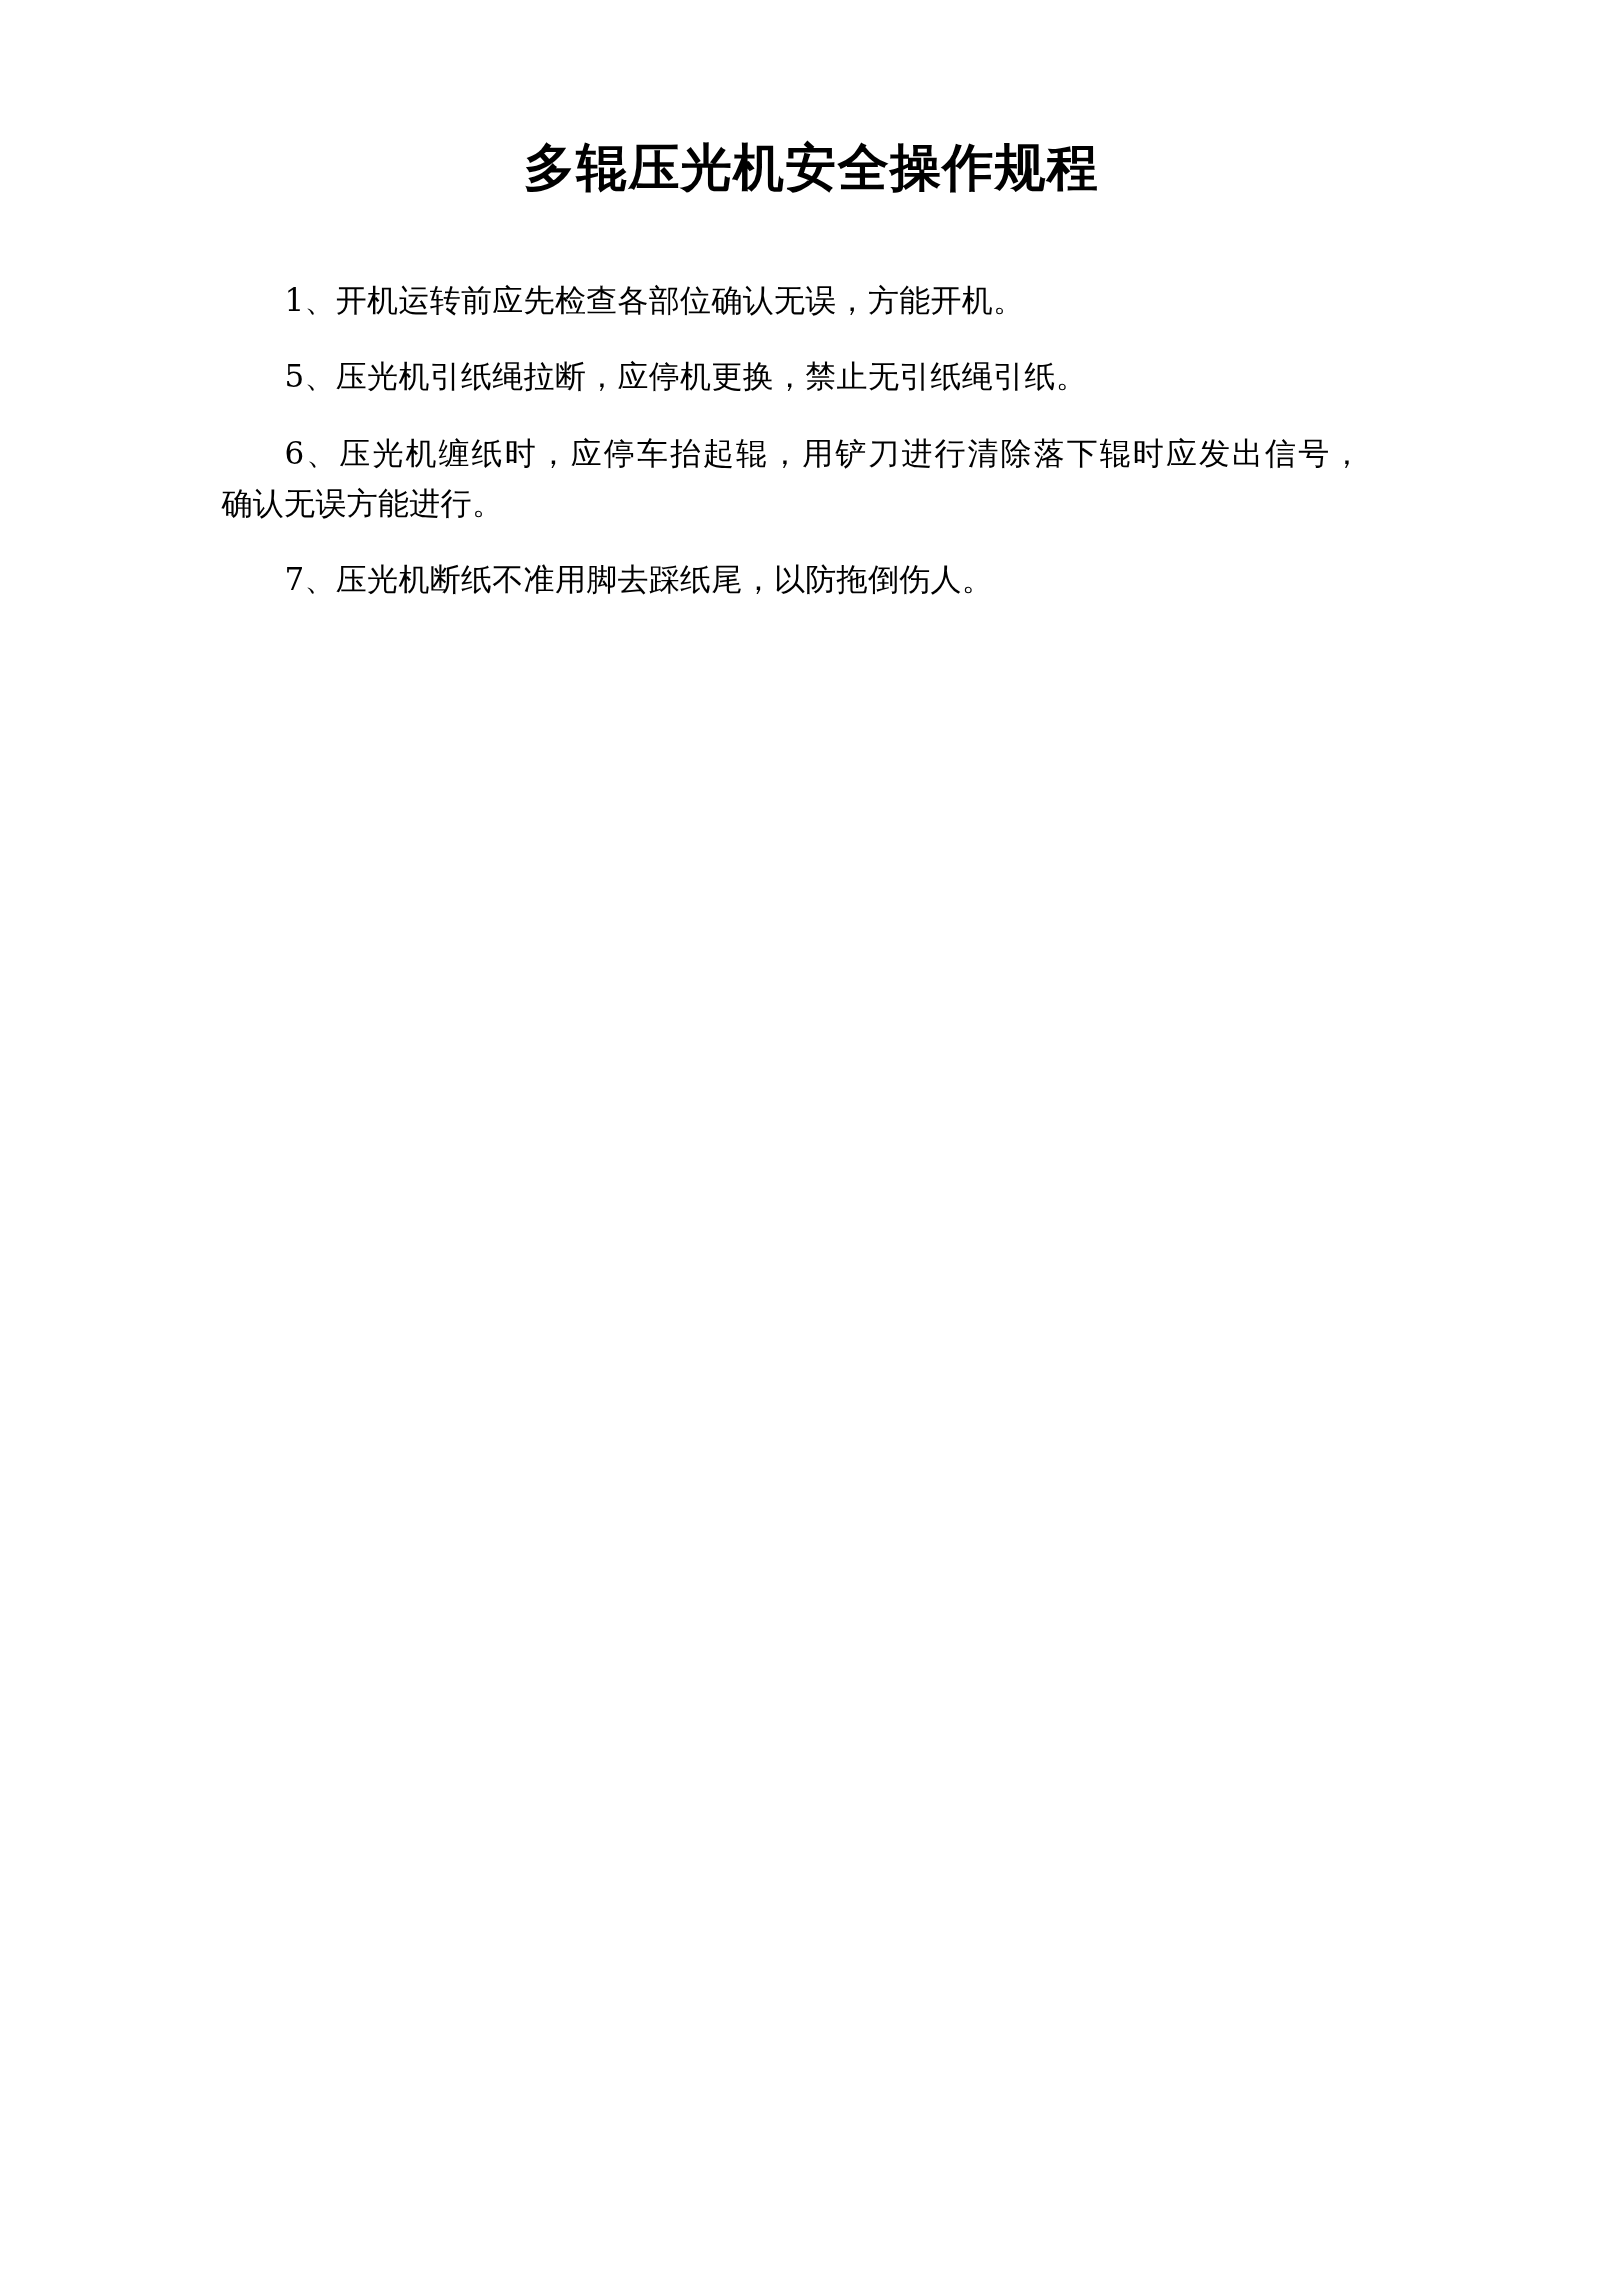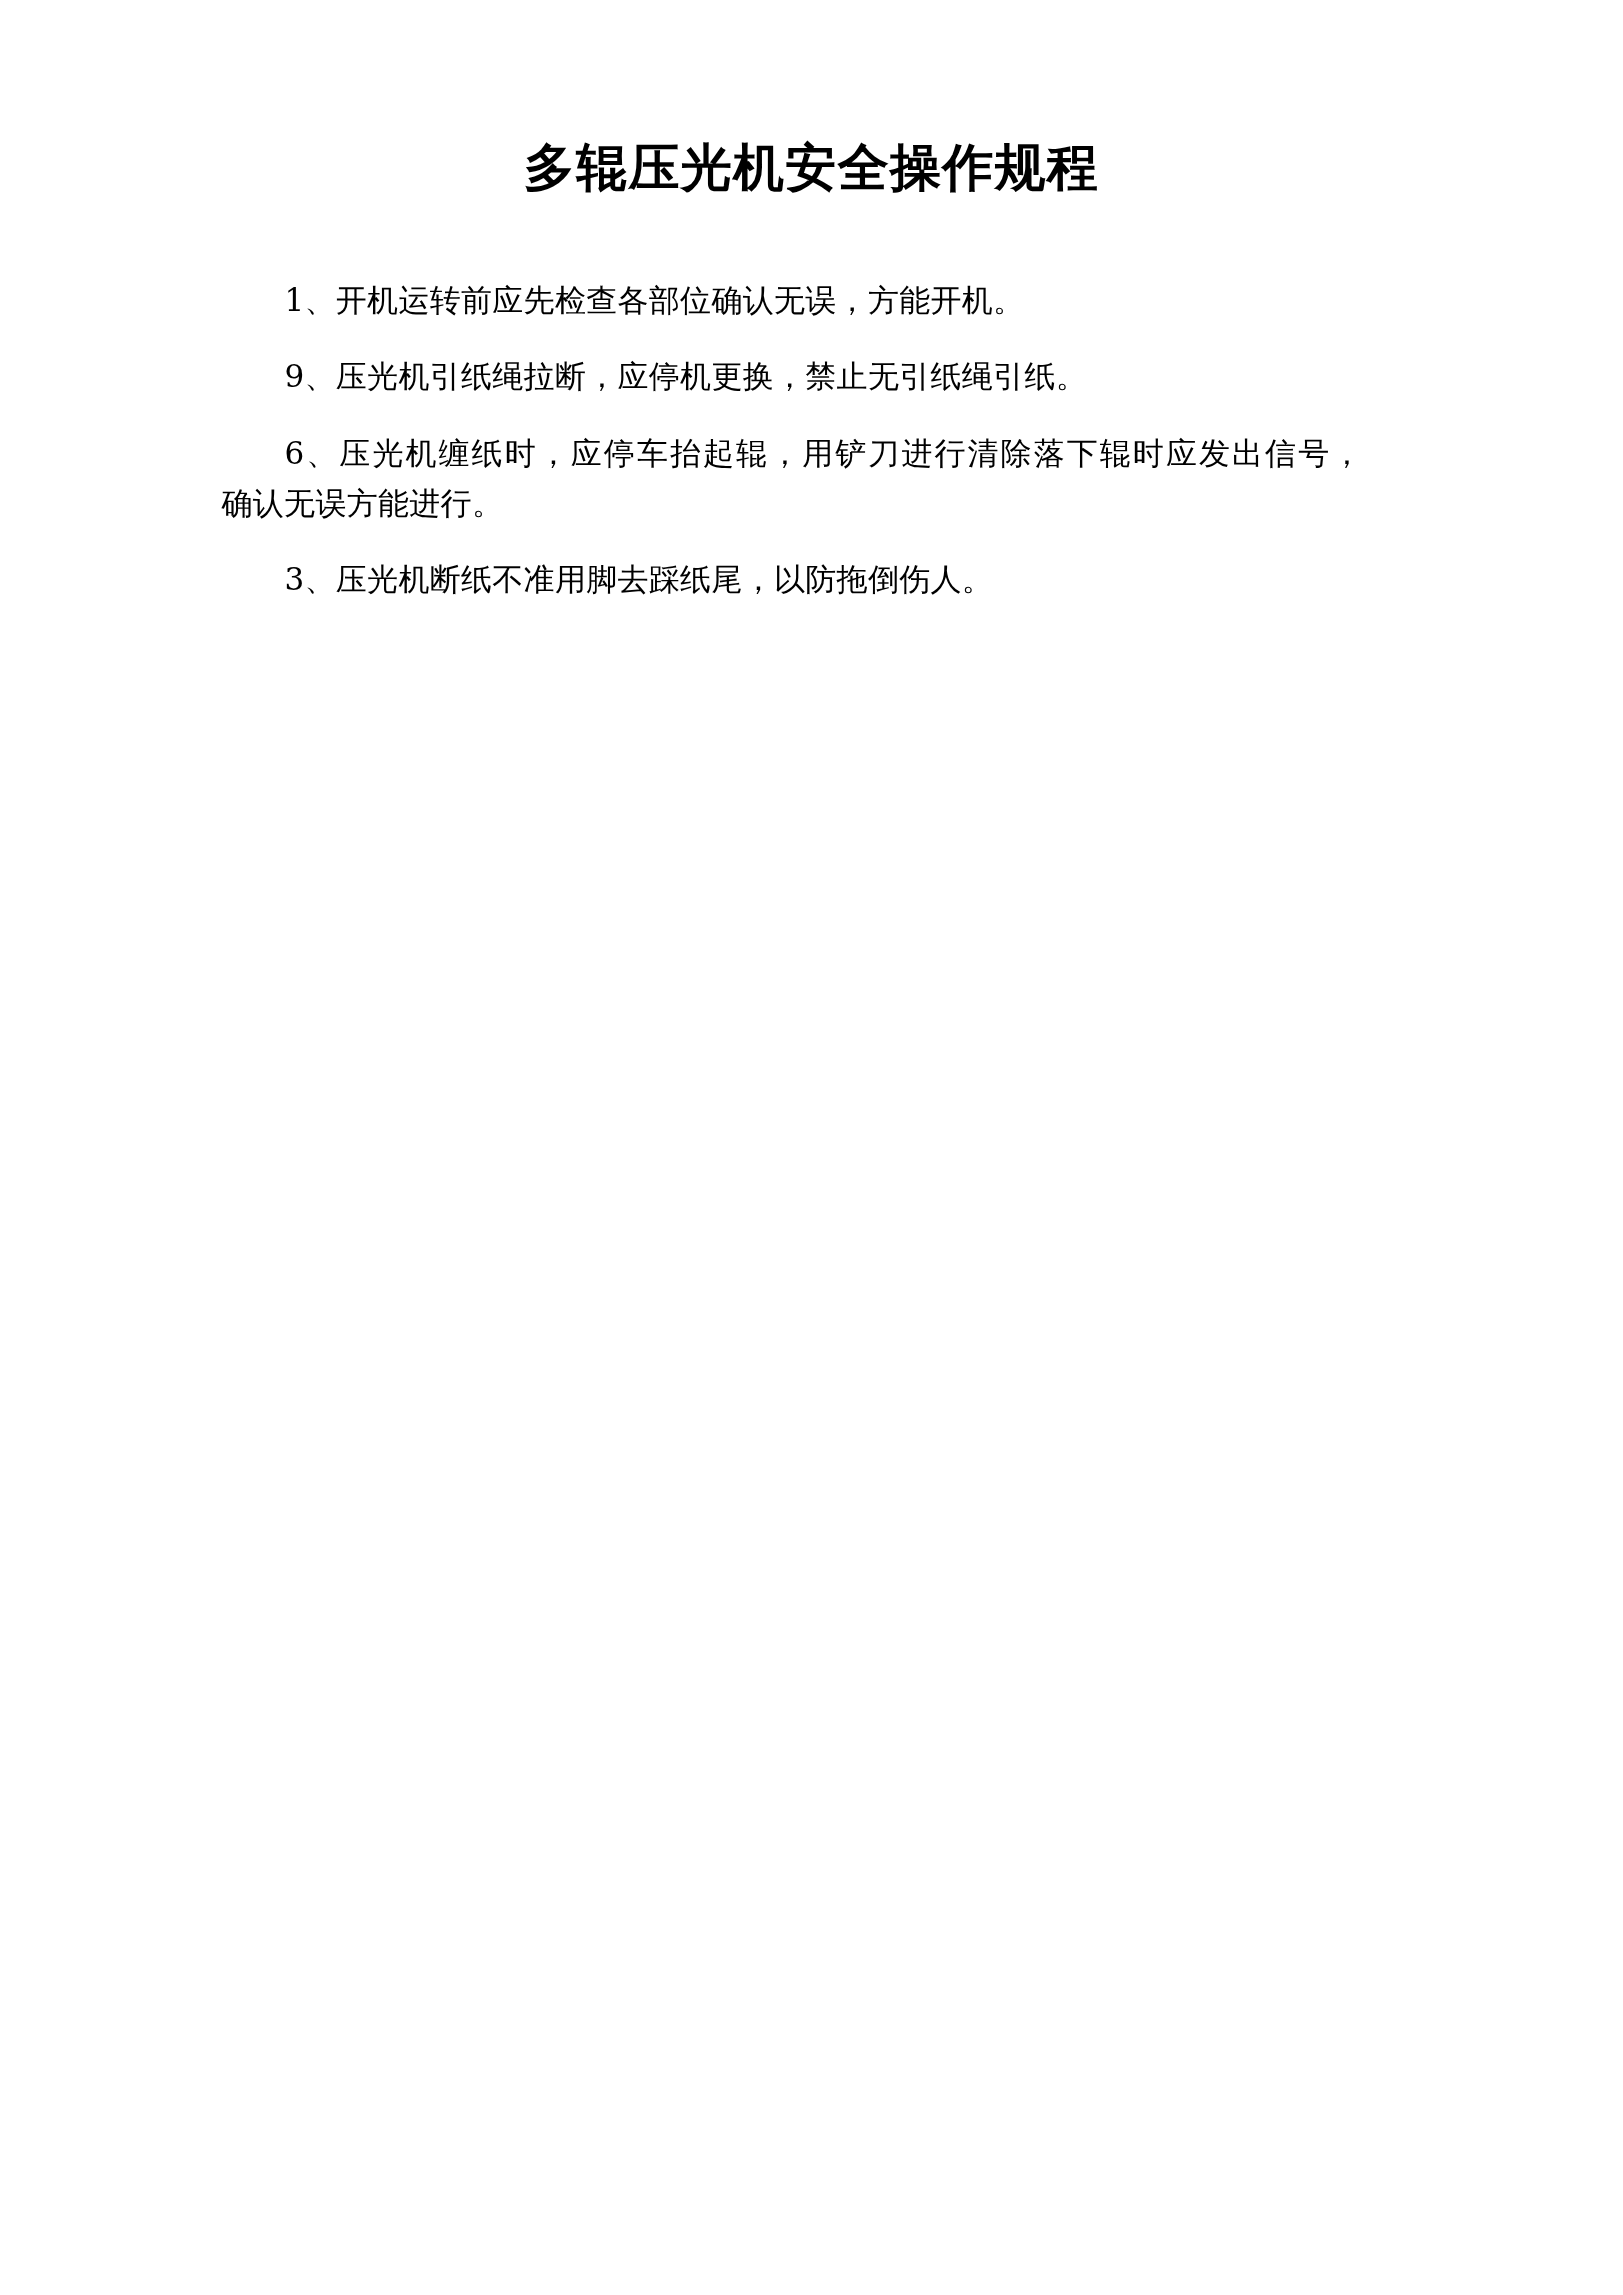--- a/index.html
+++ b/index.html
@@ -48,19 +48,19 @@
 </style>
 </head>
 <body>
 
 <div class="page">
 
   <h1 class="doc-title">多辊压光机安全操作规程</h1>
 
   <div class="body-block">
     <p class="para">1、开机运转前应先检查各部位确认无误，方能开机。</p>
-    <p class="para">9、压光机引纸绳拉断，应停机更换，禁止无引纸绳引纸。</p>
+    <p class="para">5、压光机引纸绳拉断，应停机更换，禁止无引纸绳引纸。</p>
     <p class="para">6、压光机缠纸时，应停车抬起辊，用铲刀进行清除落下辊时应发出信号，　确认无误方能进行。</p>
-    <p class="para">3、压光机断纸不准用脚去踩纸尾，以防拖倒伤人。</p>
+    <p class="para">7、压光机断纸不准用脚去踩纸尾，以防拖倒伤人。</p>
   </div>
 
 </div>
 
 
 </body></html>

